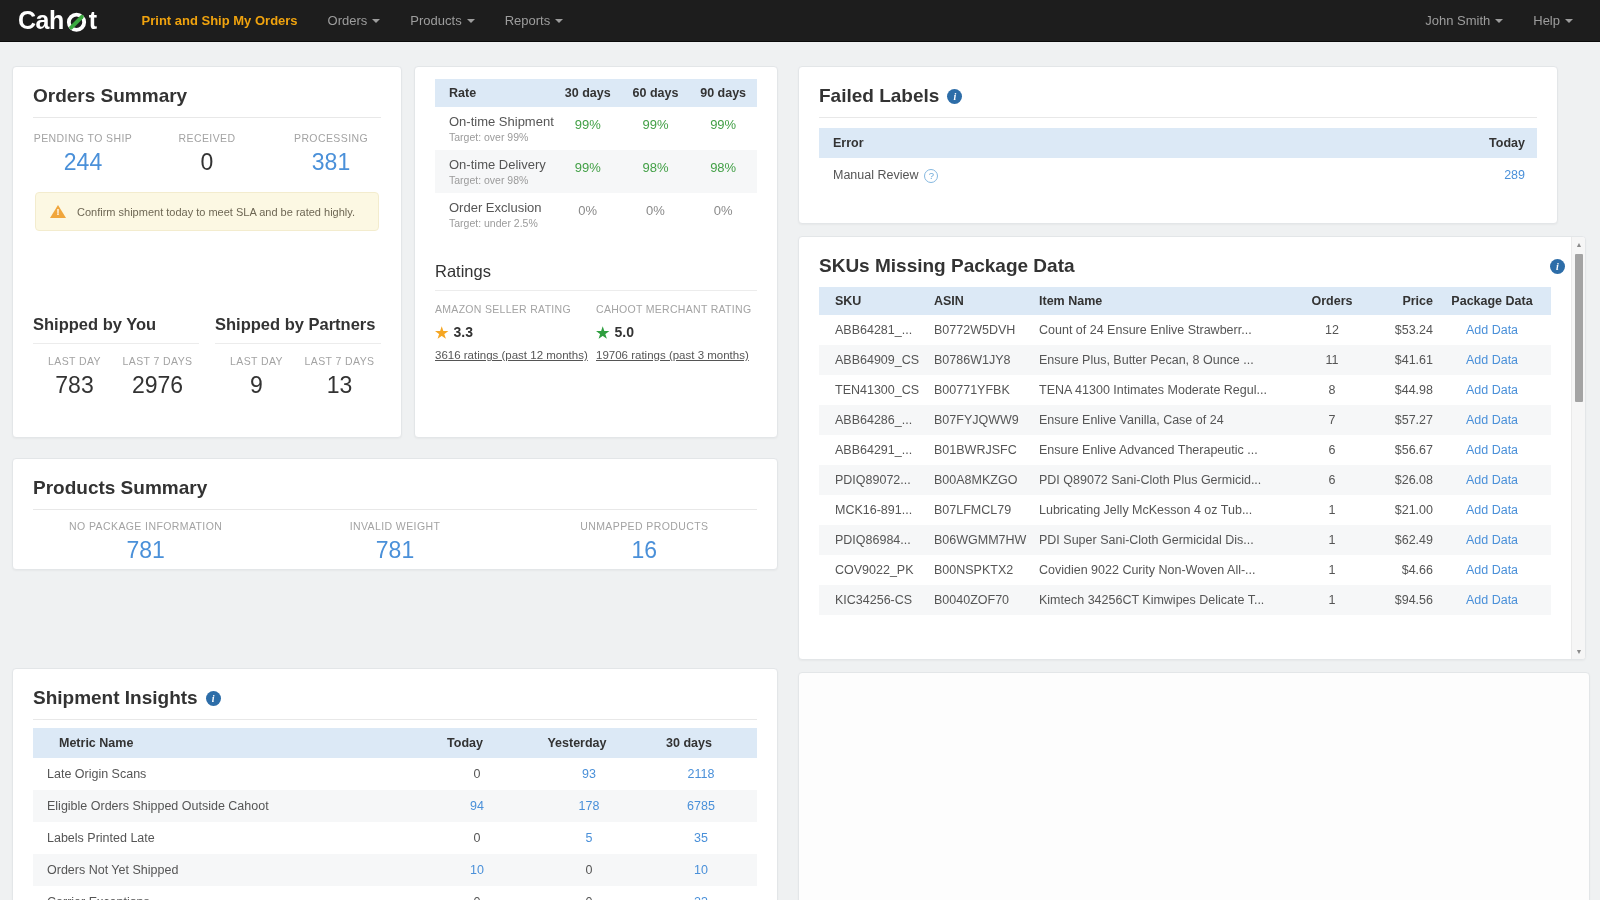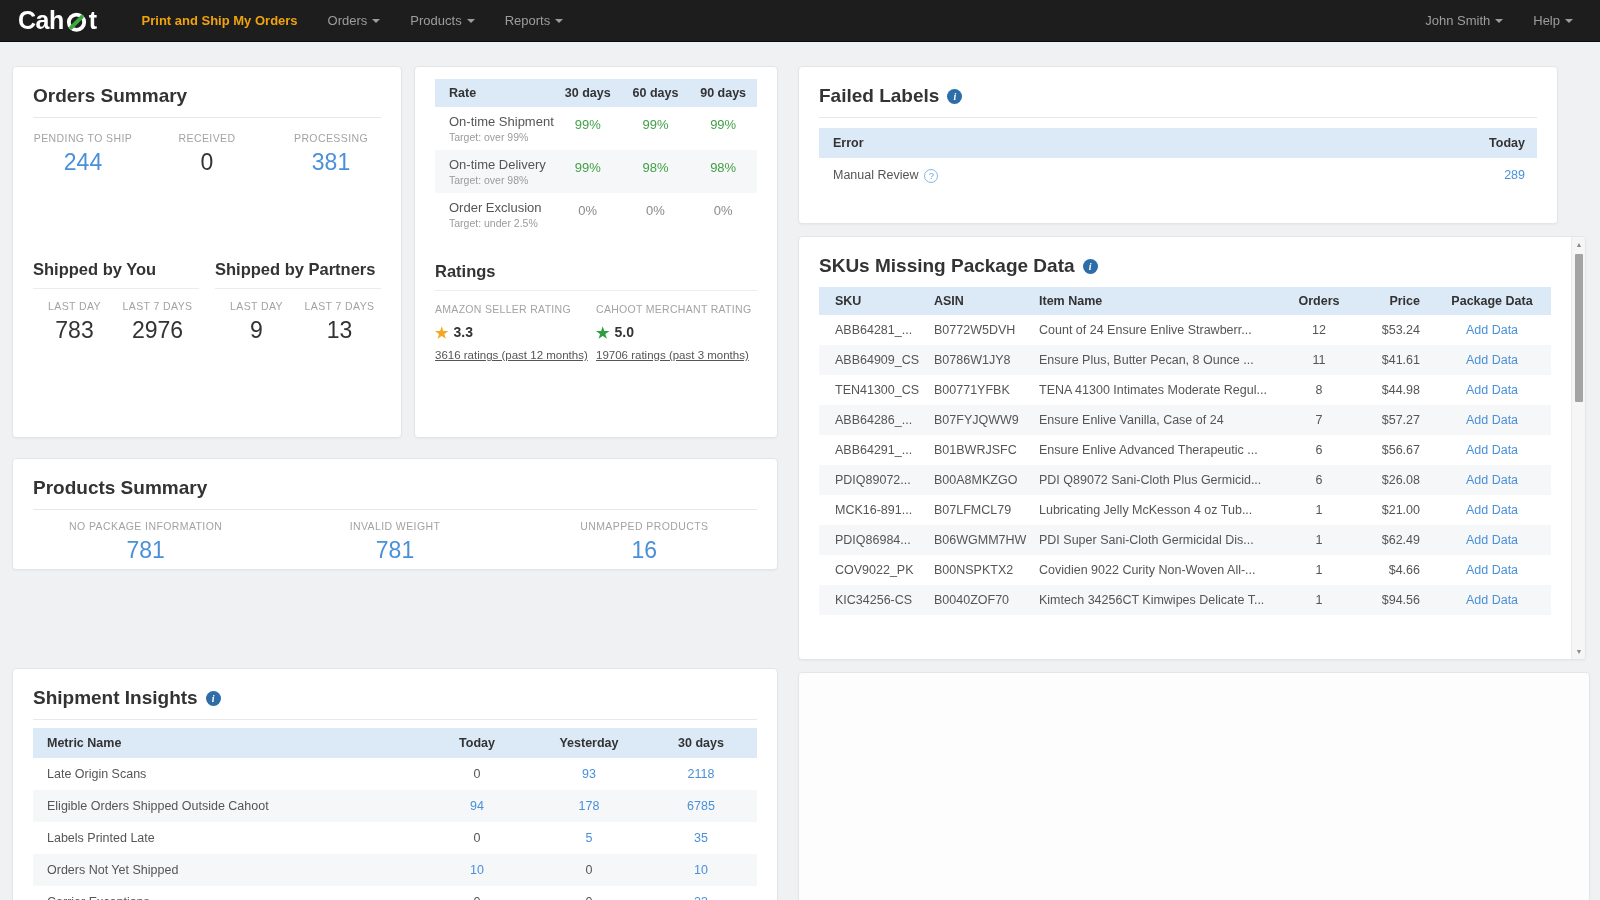--- a/index.html
+++ b/index.html
@@ -70,21 +70,21 @@
   .ptable .thead { padding:7px 0; }
   .pc-name { flex:1.55; padding-left:14px; }
   .pc-val { flex:1; text-align:center; }
   .prow { display:flex; padding:7px 0; }
   .prow.striped { background:#f6f7f8; }
   .pname { font-size:13px; color:#555; }
   .ptarget { font-size:10.5px; color:#9b9b9b; margin-top:2px; }
   .pv { flex:1; text-align:center; font-size:13px; padding-top:3px; }
   .pv.good { color:#43a047; } .pv.muted { color:#8a8a8a; }
   .ratings-title-row { display:flex; align-items:center; padding:26px 20px 9px; }
-  .ratings-title { font-size:16.5px; font-weight:bold; color:#333; }
+  .ratings-title { font-size:16.5px; font-weight:normal; color:#333; }
   .rat-divider { height:1px; background:#ececec; margin:0 20px; }
   .rat-row { display:flex; padding:12px 20px 0; }
   .rat { flex:1; }
   .rat-label { font-size:10.5px; color:#a3a3a3; letter-spacing:0.3px; }
   .rat-score { margin-top:9px; font-size:14px; font-weight:bold; color:#333; display:flex; align-items:center; gap:5px; }
   .star { font-size:15px; line-height:1; }
   .star-orange { color:#f5a623; } .star-green { color:#2e9e3f; }
   .rat-note { margin-top:9px; font-size:11.5px; color:#555;text-decoration:underline; }
 
   
@@ -96,31 +96,31 @@
 
   
   .sku-table { margin:6px 34px 0 20px; }
   .sku-table .thead { padding:7px 0; }
   .sku-table .trow { padding:8px 0; white-space:nowrap; }
   .c-sku { width:115px; padding-left:16px; overflow:hidden; }
   .c-asin { width:105px; overflow:hidden; }
   .c-item { flex:1; overflow:hidden; }
   .c-orders { width:58px; text-align:center; }
   .c-price { width:72px; text-align:right; }
-  .c-pkg { width:118px; text-align:center;margin-left:13px; }
+  .c-pkg { width:118px; text-align:center; }
 
   
   .sb { position:absolute; top:0; right:0; bottom:0; width:14px; background:#f6f6f6; border-left:1px solid #eaeaea; }
   .sb-arrow { position:absolute; left:0; width:14px; text-align:center; font-size:7px; color:#8a8a8a; cursor:pointer; }
   .sb-up { top:4px; } .sb-down { bottom:4px; }
   .sb-thumb { position:absolute; top:17px; left:2.5px; width:8px; height:148px; background:#a3a3a3; border-radius:1px; cursor:pointer; }
 
   
   .ins-table { margin:8px 20px 0; }
-  .ins-table .thead { padding:8px 0; }
+  .ins-table .thead { padding:8px 12px; }
   .ins-table .trow { padding:9px 0; }
   .ic-name { flex:1; padding-left:14px; }
   .ic-num { width:112px; text-align:center; }
 </style>
 </head>
 <body>
 
 <div class="stage">
 
   <nav class="navbar">
@@ -167,20 +167,24 @@
         <div class="stat-value blue">244</div>
       </div>
       <div class="stat">
         <div class="stat-label">RECEIVED</div>
         <div class="stat-value">0</div>
       </div>
       <div class="stat">
         <div class="stat-label">PROCESSING</div>
         <div class="stat-value blue">381</div>
       </div>
+    </div>
+    <div class="alert-box">
+      <span class="warn-tri"></span>
+      <span>Confirm shipment today to meet SLA and be rated highly.</span>
     </div>
     <div class="subrow">
       <div class="sub">
         <div class="sub-title">Shipped by You</div>
         <div class="sub-stats">
           <div class="stat">
             <div class="stat-label">LAST DAY</div>
             <div class="stat-value">783</div>
           </div>
           <div class="stat">
@@ -283,21 +287,21 @@
     <div class="fc-error">
       <span>Manual Review</span><span class="q-icon">?</span>
     </div>
     <div class="fc-today blue">289</div>
   </div>
         </div>
     </div>
   </section>
 
   <section class="panel" style="left:798px; top:236px; width:788px; height:424px;">
-    <div class="panel-title-row" style="padding-bottom:4px;">
+    <div class="panel-title-row" style="padding-bottom:4px;justify-content:space-between;">
       <span class="panel-title">SKUs Missing Package Data</span>
       <span class="info-icon">i</span>
     </div>
     <div class="sku-table">
       <div class="thead">
         <div class="c-sku">SKU</div>
         <div class="c-asin">ASIN</div>
         <div class="c-item">Item Name</div>
         <div class="c-orders">Orders</div>
         <div class="c-price">Price</div>

